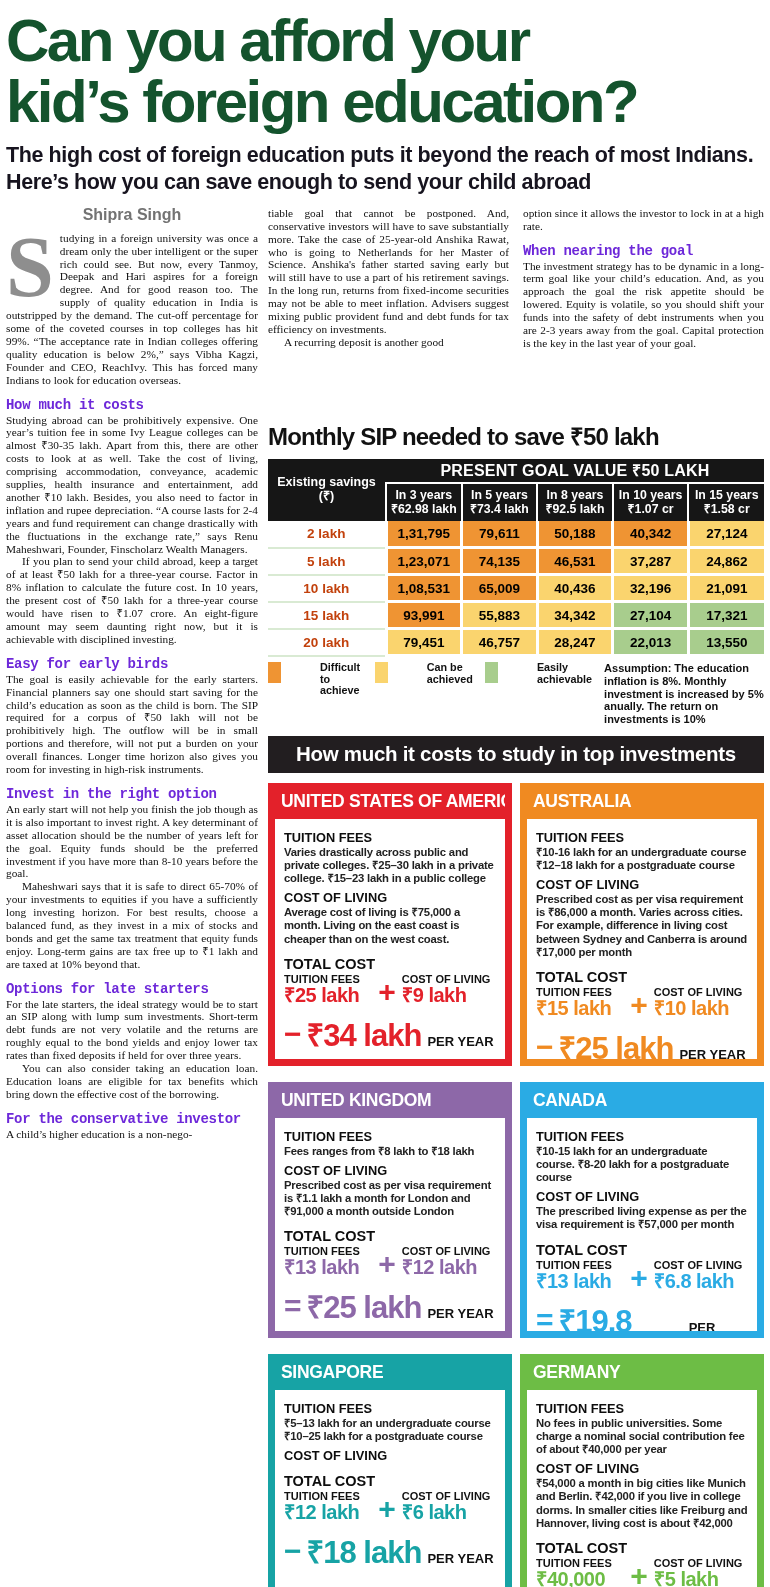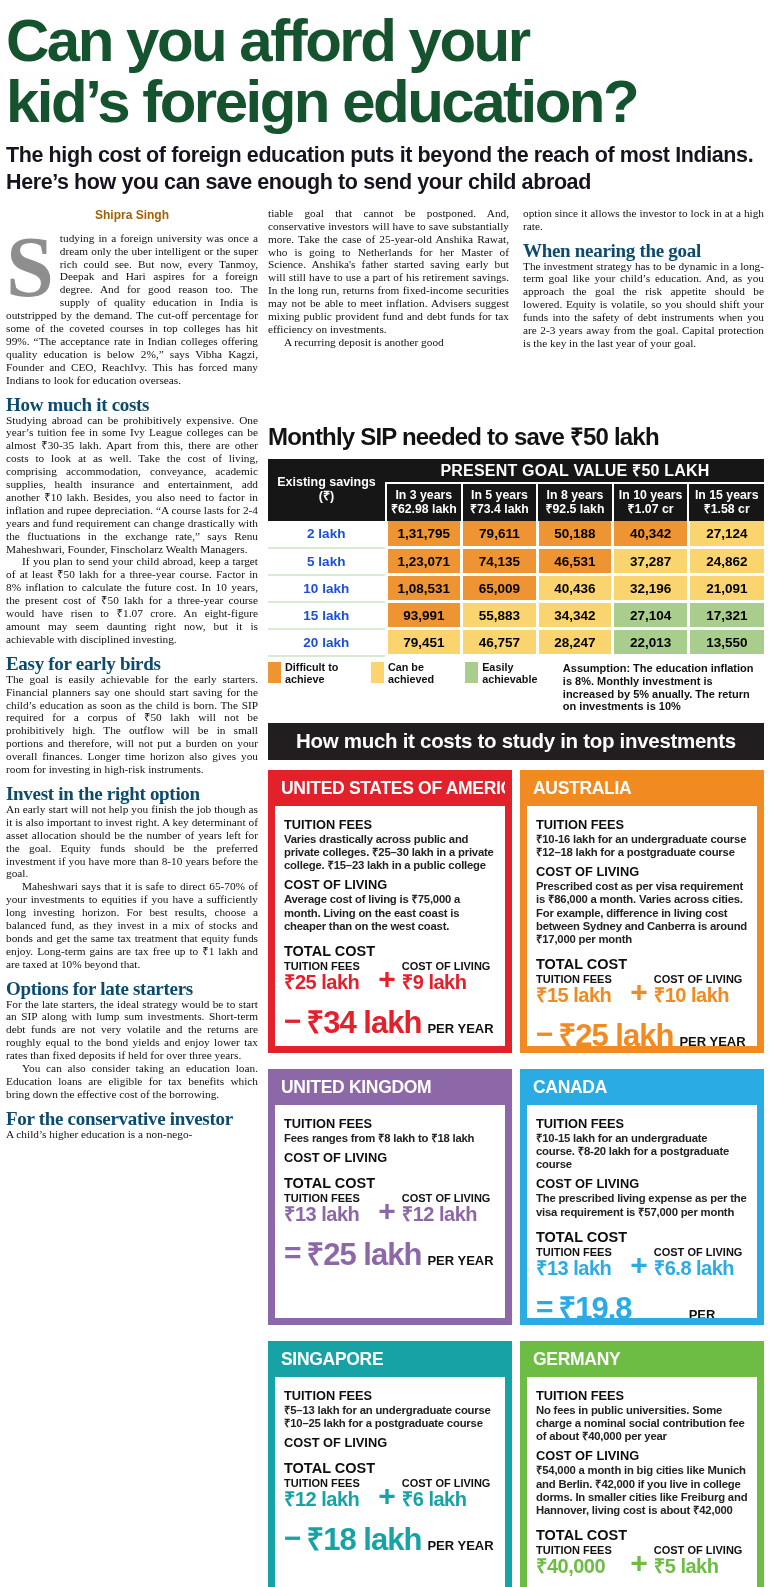--- a/index.html
+++ b/index.html
@@ -16,55 +16,55 @@
   }
   .standfirst {
     margin-top:10px; font-family:"Liberation Sans", sans-serif; font-weight:bold;
     font-size:21.5px; line-height:1.22; letter-spacing:-0.4px; color:#17141f;
   }
   
   .main { display:flex; padding:12px 8px 0 6px; }
   .col1 { width:252px; flex:0 0 252px; margin-right:10px; }
   .rightzone { width:496px; flex:1; }
   .byline { text-align:center; font-family:"Liberation Sans", sans-serif;
-    font-weight:bold; font-size:12px; margin:2px 0 10px; color:#a16207; }
+    font-weight:bold; font-size:16px; margin:2px 0 10px; color:#737373; }
   .bodytext { font-size:11.3px; line-height:12.9px; text-align:justify; color:#101010; }
   .bodytext p { margin:0; }
   .bodytext p.indent { text-indent:16px; }
   .subhead-sm {
-    font-family:Liberation Serif, serif; font-weight:bold; font-size:19px;
-    letter-spacing:-0.3px; margin:12px 0 2px; color:#0c4a6e;
+    font-family:Liberation Mono, monospace; font-weight:bold; font-size:14px;
+    letter-spacing:-0.3px; margin:12px 0 2px; color:#6d28d9;
   }
   .dropcap {
     float:left; font-family:"Liberation Serif", serif; font-weight:bold;
     font-size:86px; line-height:62px; color:#8e8e8e; margin:4px 6px 0 0;
   }
   .toptext { display:flex; height:206px; overflow:hidden; }
   .toptext .tcol { width:241px; margin-right:14px; }
   .toptext .tcol:last-child { margin-right:0; }
   
   .sip-title { font-family:Liberation Sans, sans-serif; font-weight:bold;
     font-size:24px; letter-spacing:-0.8px; color:#121212; margin:6px 0 7px; }
   table.sip { border-collapse:collapse; width:100%; table-layout:fixed; }
   table.sip th, table.sip td { font-family:"Liberation Sans", sans-serif; }
   th.dark { background:#161616; color:#fff; font-weight:bold; vertical-align:middle; }
   th.corner { width:118px; font-size:12.5px; line-height:1.1; }
   th.group { font-size:16px; letter-spacing:0.2px; height:24px; border-bottom:2px solid #fff; }
   th.colhead { font-size:12.3px; line-height:1.15; height:38px; border-left:2px solid #fff; padding:2px 0; }
-  td.rowlabel { text-align:center; font-weight:bold; font-size:13.5px; color:#1d4ed8;
+  td.rowlabel { text-align:center; font-weight:bold; font-size:13.5px; color:#c2410c;
     background:#fff; border-bottom:2px solid #d9ead3; }
   td.val { text-align:center; font-weight:bold; font-size:13.5px; color:#000000;
     border-left:3px solid #fff; border-bottom:3px solid #fff; height:27px; }
   tr.datarow { border-bottom:2px solid #d9ead3; }
   .difficult { background:#ef9433; }
   .can       { background:#fad46e; }
   .easy      { background:#a8cd8d; }
   
   .legendrow { display:flex; align-items:flex-start; margin:5px 0 10px; }
-  .legend-item { display:flex; margin-right:12px; }
+  .legend-item { display:flex; margin-right:12px;gap:35px; }
   .legend-swatch { width:13px; height:21px; margin-right:4px; flex:0 0 13px; }
   .legend-label { font-family:"Liberation Sans", sans-serif; font-weight:bold;
     font-size:10.8px; line-height:1.05; color:#111; }
   .assumption { margin-left:auto; font-family:"Liberation Sans", sans-serif;
     font-weight:bold; font-size:11px; line-height:1.15; color:#111;
     text-align:left; width:250px; }
   
   .dest-banner { background:#221e20; color:#fff; font-family:"Liberation Sans", sans-serif;
     font-weight:bold; font-size:20.5px; letter-spacing:-0.3px; text-align:center;
     padding:6px 0 7px; margin-bottom:10px; }
@@ -294,20 +294,21 @@
             </div>
           </div>
         </div>
 
         <div class="card" style="--accent: #8d68a8;">
           <div class="card-title">UNITED KINGDOM</div>
           <div class="card-inner">
             <div class="sec-title">TUITION FEES</div>
             <div class="sec-body">Fees ranges from ₹8 lakh to ₹18 lakh</div>
             <div class="sec-title">COST OF LIVING</div>
+            <div class="sec-body">Prescribed cost as per visa requirement is ₹1.1 lakh a month for London and ₹91,000 a month outside London</div>
             <div class="total-title">TOTAL COST</div>
             <div class="cost-row">
               <div class="cost-block">
                 <div class="cost-label">TUITION FEES</div>
                 <div class="cost-amount">₹13 lakh</div>
               </div>
               <div class="plus-sign">+</div>
               <div class="cost-block">
                 <div class="cost-label">COST OF LIVING</div>
                 <div class="cost-amount">₹12 lakh</div>

